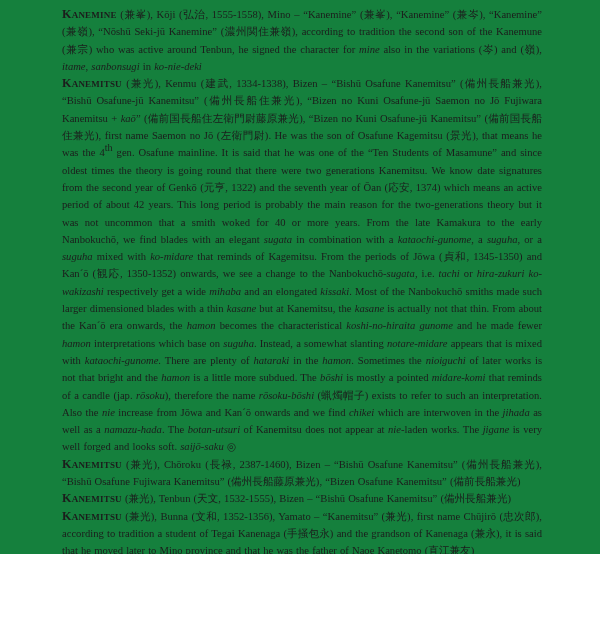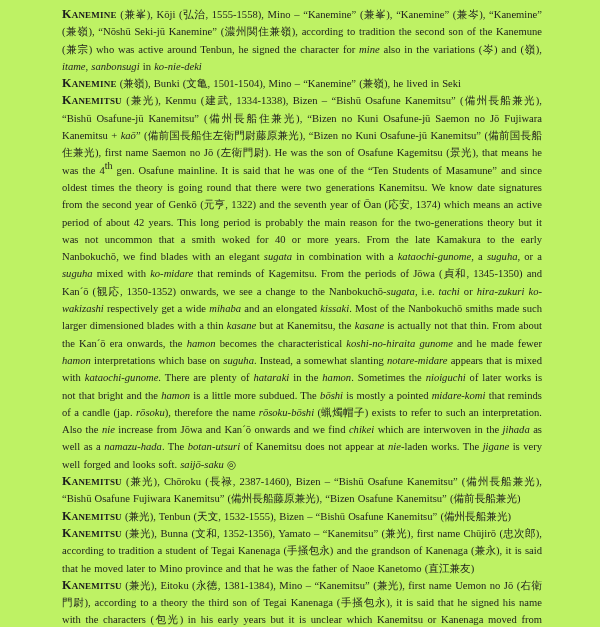--- a/index.html
+++ b/index.html
@@ -1,20 +1,20 @@
 <!DOCTYPE html>
 <html><head>
 <meta charset="utf-8">
 <style>
   html, body { margin: 0; padding: 0; background: #ffffff; }
   .page {
     position: relative;
     width: 600px;
-    height: 627px;
-    background: #bef264;
+    height: 554px;
+    background: #15803d;
     box-sizing: border-box;
     padding: 6px 58px 0 62px;
     overflow: hidden;
     font-family: "Liberation Serif", "DejaVu Serif", serif;
   }
   .entry {
     margin: 0;
     text-align: justify;
     font-size: 10.6px;
     line-height: 17.3px;
@@ -32,21 +32,20 @@
   .entry i { font-style: italic; }
   .entry sup { font-size: 10px; line-height: 0; vertical-align: super; }
 </style>
 </head>
 <body>
 
 <div class="page">
   <div id="entries">
   <p class="entry"><span class="hw">Kanemine</span><span class="kanji"> (兼峯)</span><span><span>, Kōji (弘治, 1555-1558), Mino – “Kanemine” (兼峯), “Kanemine” (兼岑), “Kanemine” (兼嶺), “Nōshū Seki-jū Kanemine” (濃州関住兼嶺), according to tradition the second son of the Kanemune (兼宗) who was active around Tenbun, he signed the character for </span><i>mine</i><span> also in the variations (岑) and (嶺), </span><i>itame</i><span>, </span><i>sanbonsugi</i><span> in </span><i>ko-nie-deki</i></span></p>
 
-  <p class="entry"><span class="hw">Kanemine</span><span class="kanji"> (兼嶺)</span><span><span>, Bunki (文亀, 1501-1504), Mino – “Kanemine” (兼嶺), he lived in Seki</span></span></p>
 
   <p class="entry"><span class="hw">Kanemitsu</span><span class="kanji"> (兼光)</span><span><span>, Kenmu (建武, 1334-1338), Bizen – “Bishū Osafune Kanemitsu” (備州長船兼光), “Bishū Osafune-jū Kanemitsu” (備州長船住兼光), “Bizen no Kuni Osafune-jū Saemon no Jō Fujiwara Kanemitsu + </span><i>kaō</i><span>” (備前国長船住左衛門尉藤原兼光), “Bizen no Kuni Osafune-jū Kanemitsu” (備前国長船住兼光), first name Saemon no Jō (左衛門尉). He was the son of Osafune Kagemitsu (景光), that means he was the 4</span><sup>th</sup><span> gen. Osafune mainline. It is said that he was one of the “Ten Students of Masamune” and since oldest times the theory is going round that there were two generations Kanemitsu. We know date signatures from the second year of Genkō (元亨, 1322) and the seventh year of Ōan (応安, 1374) which means an active period of about 42 years. This long period is probably the main reason for the two-generations theory but it was not uncommon that a smith woked for 40 or more years. From the late Kamakura to the early Nanbokuchō, we find blades with an elegant </span><i>sugata</i><span> in combination with a </span><i>kataochi-gunome</i><span>, a </span><i>suguha</i><span>, or a </span><i>suguha</i><span> mixed with </span><i>ko-midare</i><span> that reminds of Kagemitsu. From the periods of Jōwa (貞和, 1345-1350) and Kan´ō (観応, 1350-1352) onwards, we see a change to the Nanbokuchō-</span><i>sugata</i><span>, i.e. </span><i>tachi</i><span> or </span><i>hira-zukuri ko-wakizashi</i><span> respectively get a wide </span><i>mihaba</i><span> and an elongated </span><i>kissaki</i><span>. Most of the Nanbokuchō smiths made such larger dimensioned blades with a thin </span><i>kasane</i><span> but at Kanemitsu, the </span><i>kasane</i><span> is actually not that thin. From about the Kan´ō era onwards, the </span><i>hamon</i><span> becomes the characteristical </span><i>koshi-no-hiraita gunome</i><span> and he made fewer </span><i>hamon</i><span> interpretations which base on </span><i>suguha</i><span>. Instead, a somewhat slanting </span><i>notare-midare</i><span> appears that is mixed with </span><i>kataochi-gunome</i><span>. There are plenty of </span><i>hataraki</i><span> in the </span><i>hamon</i><span>. Sometimes the </span><i>nioiguchi</i><span> of later works is not that bright and the </span><i>hamon</i><span> is a little more subdued. The </span><i>bōshi</i><span> is mostly a pointed </span><i>midare-komi</i><span> that reminds of a candle (jap. </span><i>rōsoku</i><span>), therefore the name </span><i>rōsoku-bōshi</i><span> (蝋燭帽子) exists to refer to such an interpretation. Also the </span><i>nie</i><span> increase from Jōwa and Kan´ō onwards and we find </span><i>chikei</i><span> which are interwoven in the </span><i>jihada</i><span> as well as a </span><i>namazu-hada</i><span>. The </span><i>botan-utsuri</i><span> of Kanemitsu does not appear at </span><i>nie</i><span>-laden works. The </span><i>jigane</i><span> is very well forged and looks soft. </span><i>saijō-saku</i><span> ◎</span></span></p>
 
 
   <p class="entry"><span class="hw">Kanemitsu</span><span class="kanji"> (兼光)</span><span><span>, Chōroku (長禄, 2387-1460), Bizen – “Bishū Osafune Kanemitsu” (備州長船兼光), “Bishū Osafune Fujiwara Kanemitsu” (備州長船藤原兼光), “Bizen Osafune Kanemitsu” (備前長船兼光)</span></span></p>
 
   <p class="entry"><span class="hw">Kanemitsu</span><span class="kanji"> (兼光)</span><span><span>, Tenbun (天文, 1532-1555), Bizen – “Bishū Osafune Kanemitsu” (備州長船兼光)</span></span></p>
 
   <p class="entry"><span class="hw">Kanemitsu</span><span class="kanji"> (兼光)</span><span><span>, Bunna (文和, 1352-1356), Yamato – “Kanemitsu” (兼光), first name Chūjirō (忠次郎), according to tradition a student of Tegai Kanenaga (手掻包永) and the grandson of Kanenaga (兼永), it is said that he moved later to Mino province and that he was the father of Naoe Kanetomo (直江兼友)</span></span></p>
 

